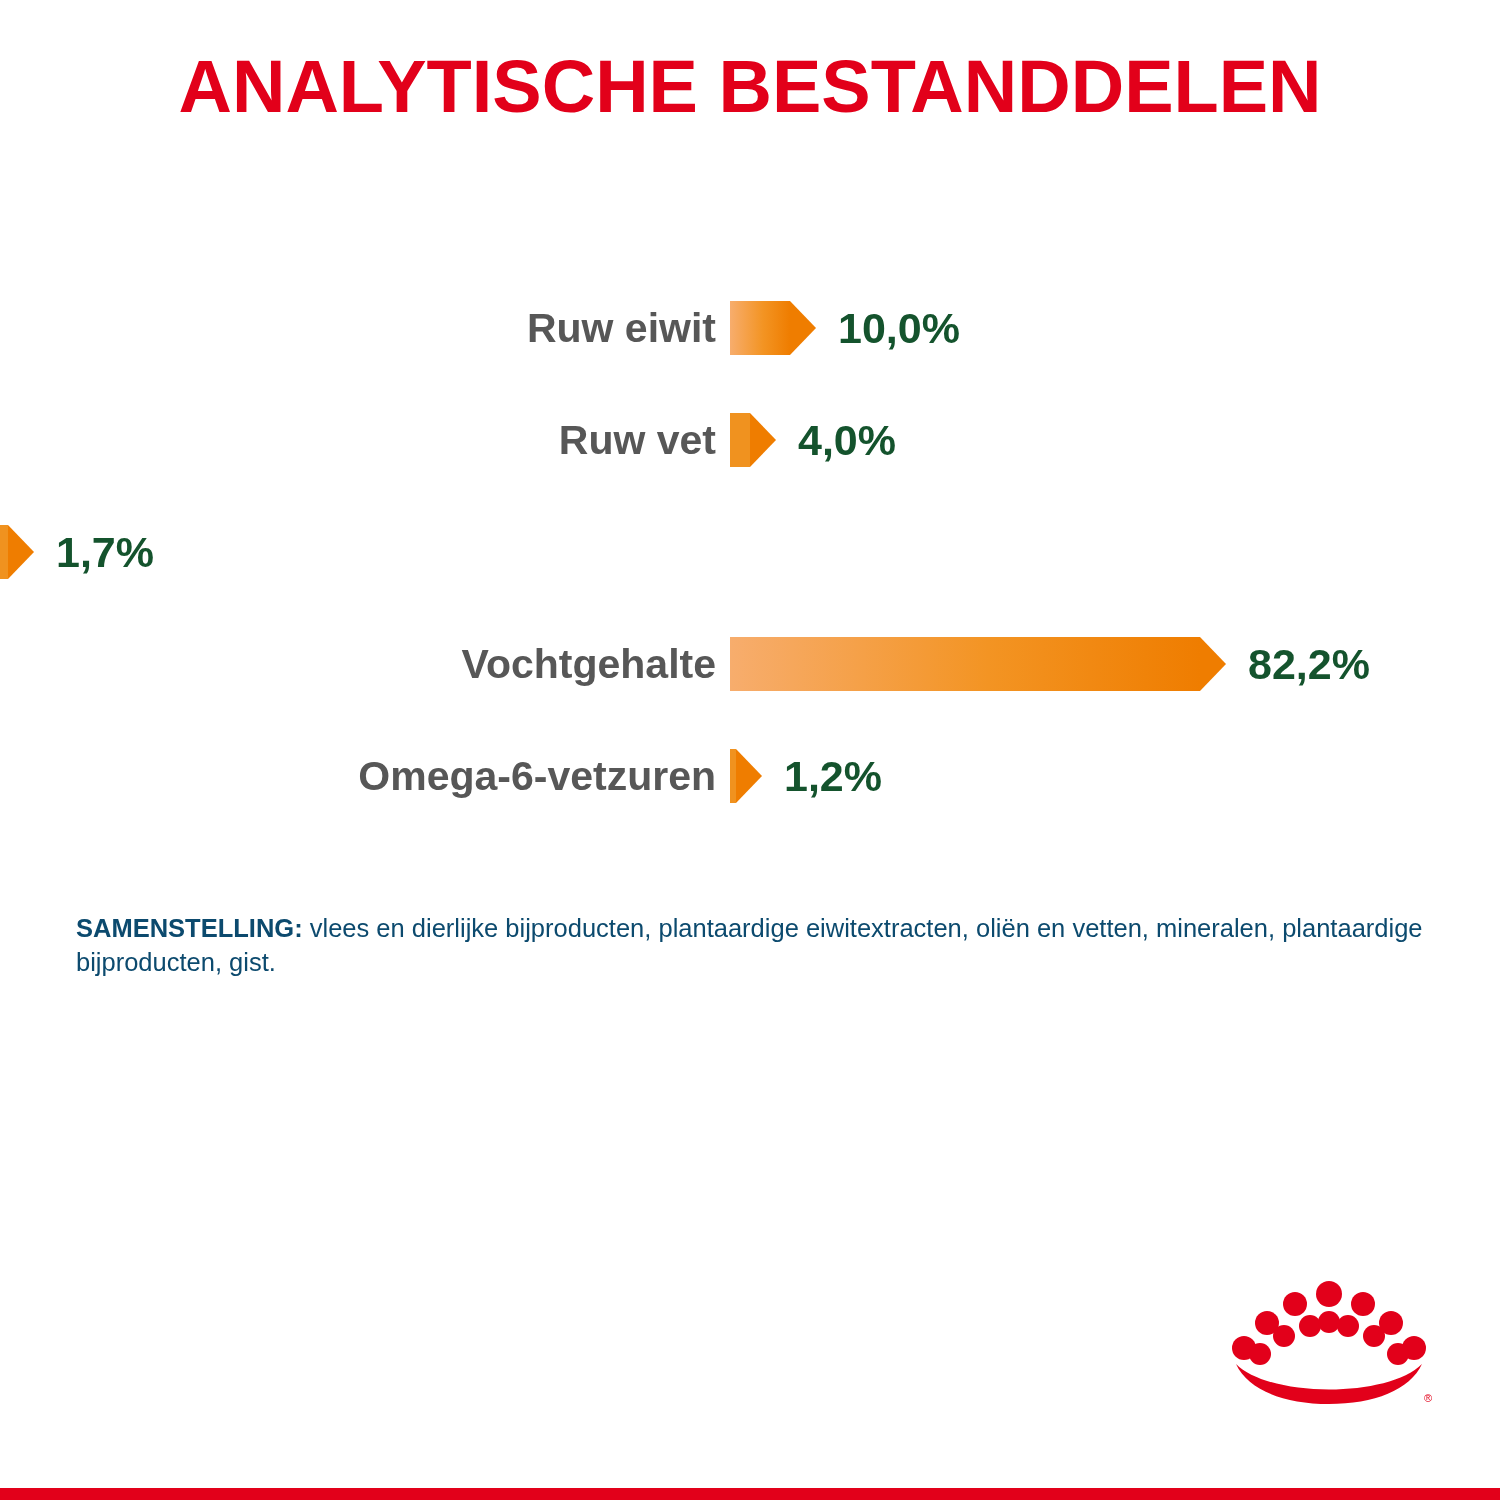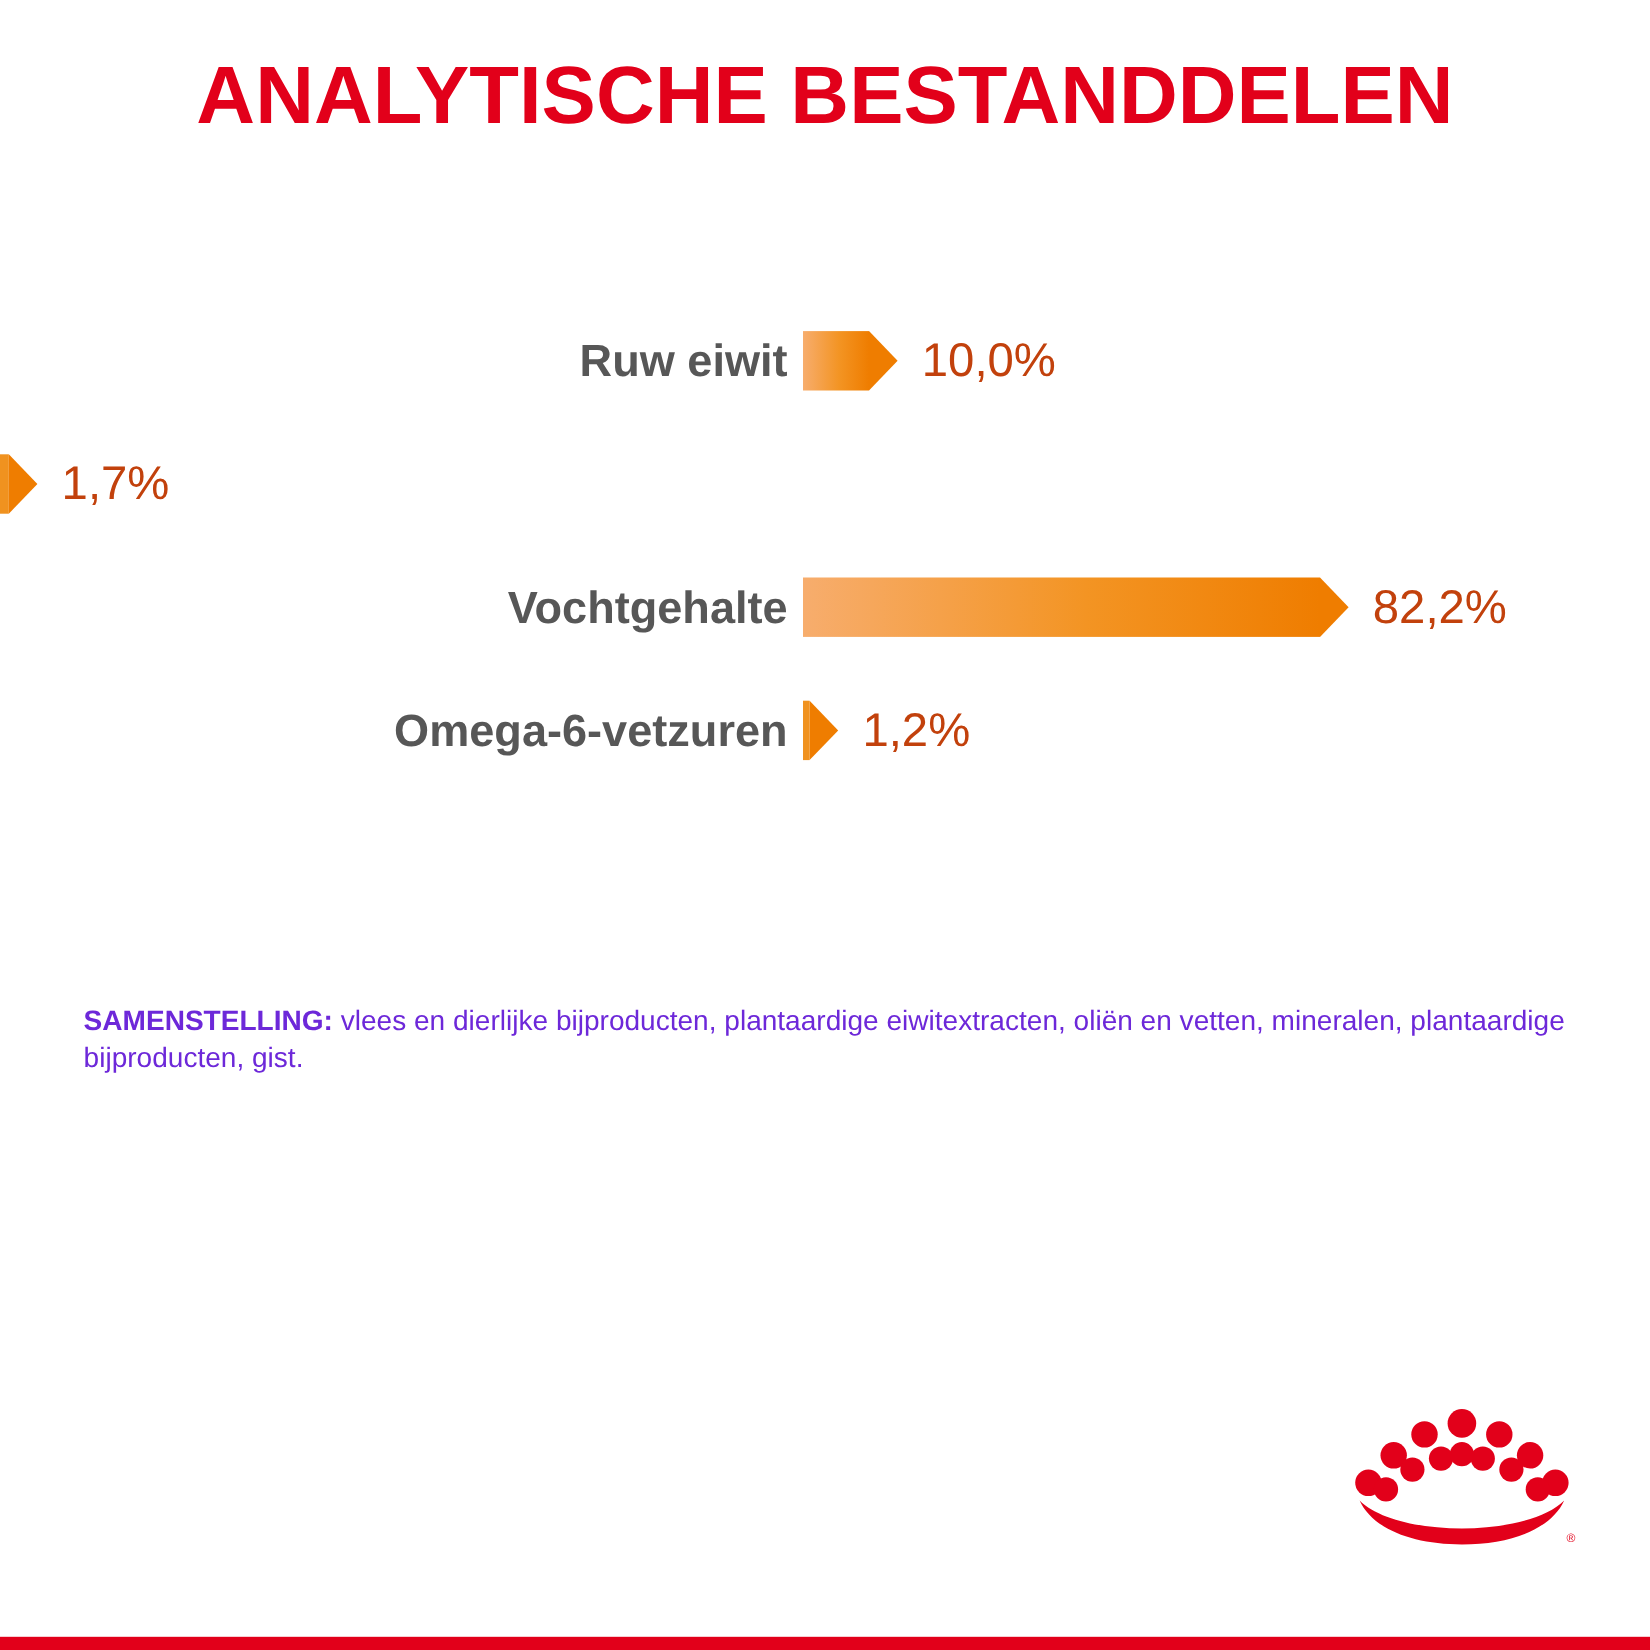--- a/index.html
+++ b/index.html
@@ -80,35 +80,35 @@
     height: 0;
     border-top: 27px solid transparent;
     border-bottom: 27px solid transparent;
     border-left: 26px solid #ef7d00;
   }
   .bar.small {
     background: #f0921f;
   }
   .bar-value {
     font-size: 43px;
-    font-weight: normal;
-    color: #c2410c;
+    font-weight: bold;
+    color: #14532d;
     margin-left: 48px;
     white-space: nowrap;
   }
 
   
   .composition {
     position: absolute;
     top: 912px;
     left: 76px;
     width: 1352px;
     font-size: 25.5px;
     line-height: 1.32;
-    color: #6d28d9;
+    color: #0c4a6e;
   }
   .composition p {
     margin: 0;
   }
   .composition .strong {
     font-weight: bold;
   }
 
   
   .logo {
@@ -142,20 +142,27 @@
   <div class="chart">
 
     <div class="row">
       <div class="row-label">Ruw eiwit</div>
       <div class="bar-wrap">
         <div class="bar" style="width:60px"></div>
         <div class="bar-value">10,0%</div>
       </div>
     </div>
 
+    <div class="row">
+      <div class="row-label">Ruw vet</div>
+      <div class="bar-wrap">
+        <div class="bar small" style="width:20px"></div>
+        <div class="bar-value">4,0%</div>
+      </div>
+    </div>
 
     <div class="row">
       <div class="bar-wrap">
         <div class="bar small" style="width:8px"></div>
         <div class="bar-value">1,7%</div>
       </div>
     </div>
 
     <div class="row">
       <div class="row-label">Vochtgehalte</div>

